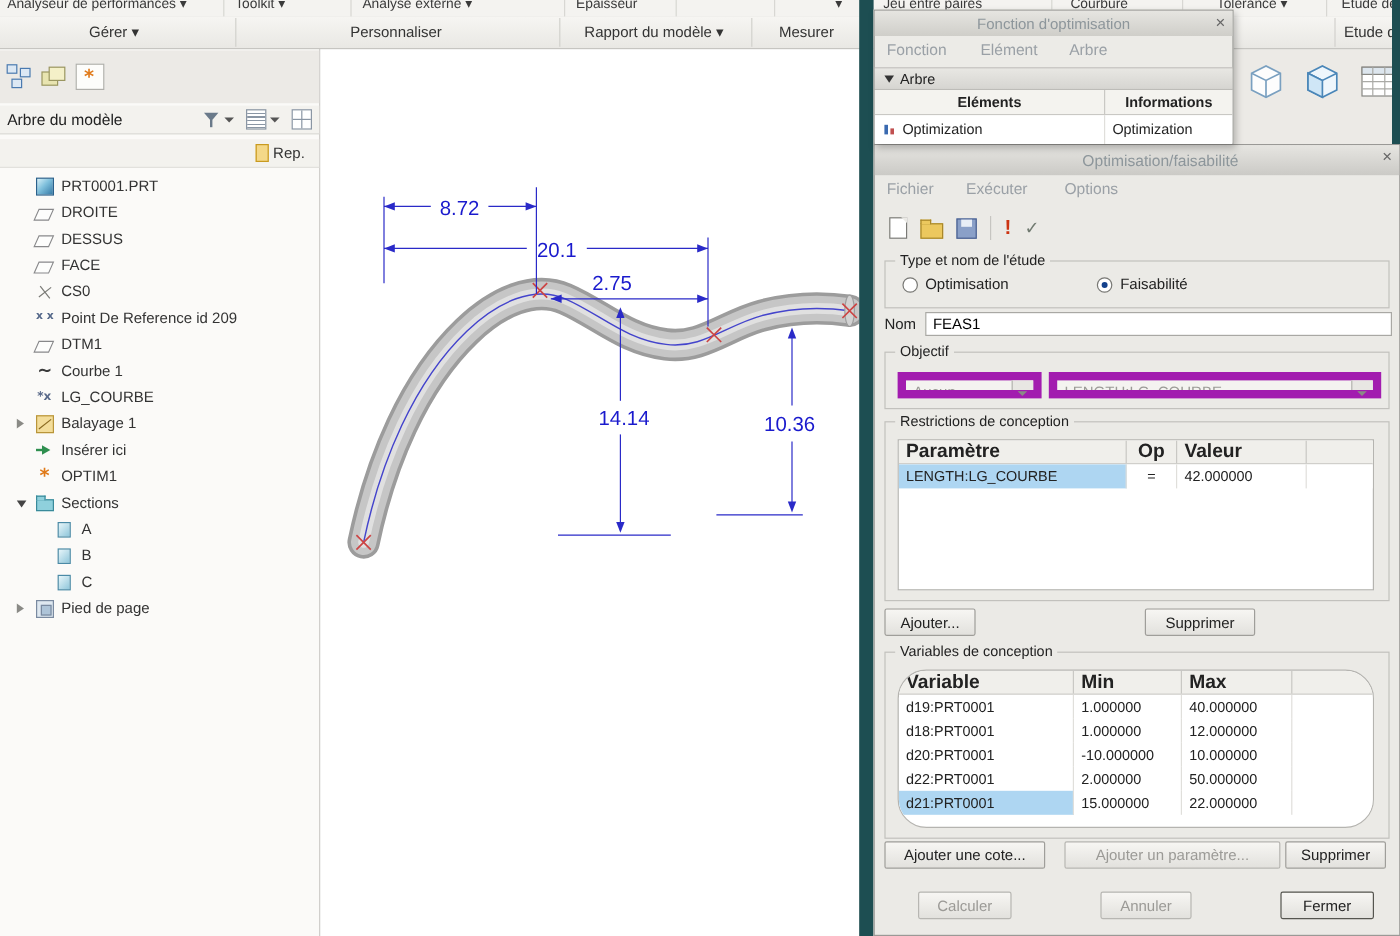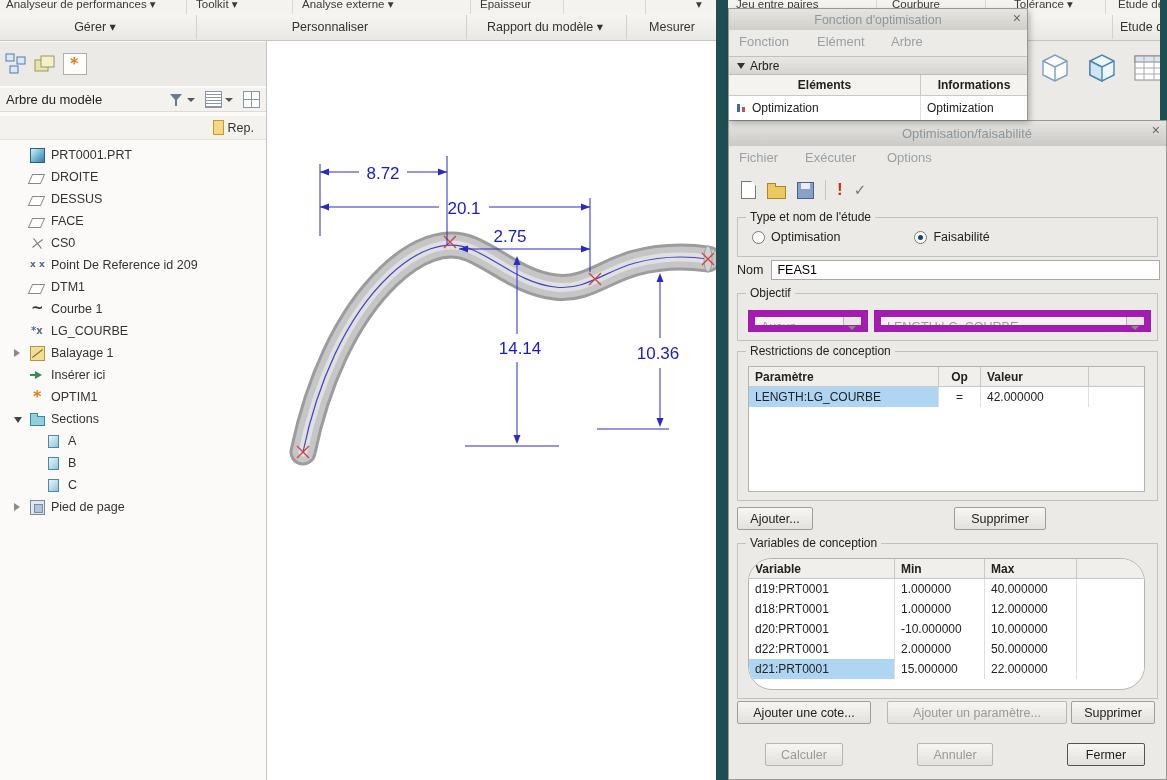--- a/index.html
+++ b/index.html
@@ -103,21 +103,21 @@
   .radio-row{position:absolute;left:0;top:0;right:0;bottom:0;display:flex;align-items:center;font-size:12.5px;color:#222;}
   .rb{width:13px;height:13px;border:1px solid #787874;border-radius:50%;background:#fff;position:relative;flex:none;margin-right:6px;box-sizing:border-box;}
   .rb.sel::after{content:"";position:absolute;left:3px;top:3px;width:5px;height:5px;border-radius:50%;background:#13418c;}
   #nom-row{position:absolute;left:8px;right:6px;top:138px;height:22px;display:flex;align-items:center;font-size:12.5px;color:#222;}
   #nom-row input{flex:1;margin-left:8px;height:20px;border:1px solid #a9a8a4;background:#fff;font:12.5px "Liberation Sans",sans-serif;padding:0 5px;box-sizing:border-box;}
   .dd{position:absolute;top:16px;height:22px;border:7px solid #a21caf;background:#f4f3f0;display:flex;box-sizing:border-box;justify-content:space-between;}
   .dd-text{flex:1;font-size:12.5px;color:#9b9a96;padding:3px 6px;white-space:nowrap;overflow:hidden;}
   .dd-btn{width:17px;background:#e8e7e3;border-left:1px solid #b5b4b0;position:relative;flex:none;}
   .dd-btn::after{content:"";position:absolute;left:4px;top:9px;border-left:4px solid transparent;border-right:4px solid transparent;border-top:4px solid #8a8a86;}
   .tbl{position:absolute;left:10px;right:12px;background:#fff;border:1px solid #b5b4b0;box-sizing:border-box;overflow:hidden;}
-  .thead{display:flex;background:#f0efeb;border-bottom:1px solid #c9c8c4;font-size:12px;font-weight:bold;color:#222;height:19px;align-items:center;}
+  .thead{display:flex;background:#f0efeb;border-bottom:1px solid #c9c8c4;font-size:16px;font-weight:bold;color:#222;height:19px;align-items:center;}
   .thead .cell{border-right:1px solid #c9c8c4;}
   .trowx{display:flex;height:20px;align-items:center;font-size:12px;color:#222;background:#fff;}
   .trowx .cell{border-right:1px solid #e0dfdb;}
   .cell{height:100%;display:flex;align-items:center;padding:0 6px;box-sizing:border-box;white-space:nowrap;overflow:hidden;}
   .cell.hl{background:#aed6f2;}
   #restrict-tbl .cp{width:190px;}
   #restrict-tbl .co{width:42px;justify-content:center;}
   #restrict-tbl .cv{width:108px;}
   #restrict-tbl .cf,#vars-tbl .cf{flex:1;border-right:none;}
   #vars-tbl .cv1{width:146px;}

